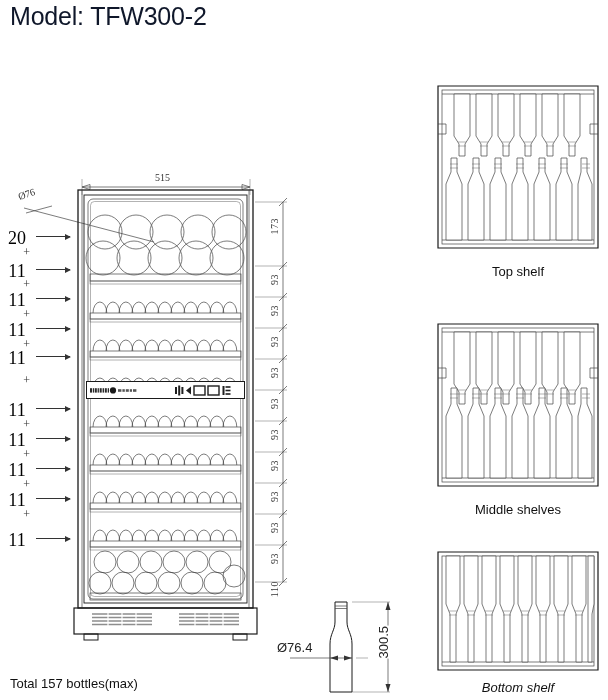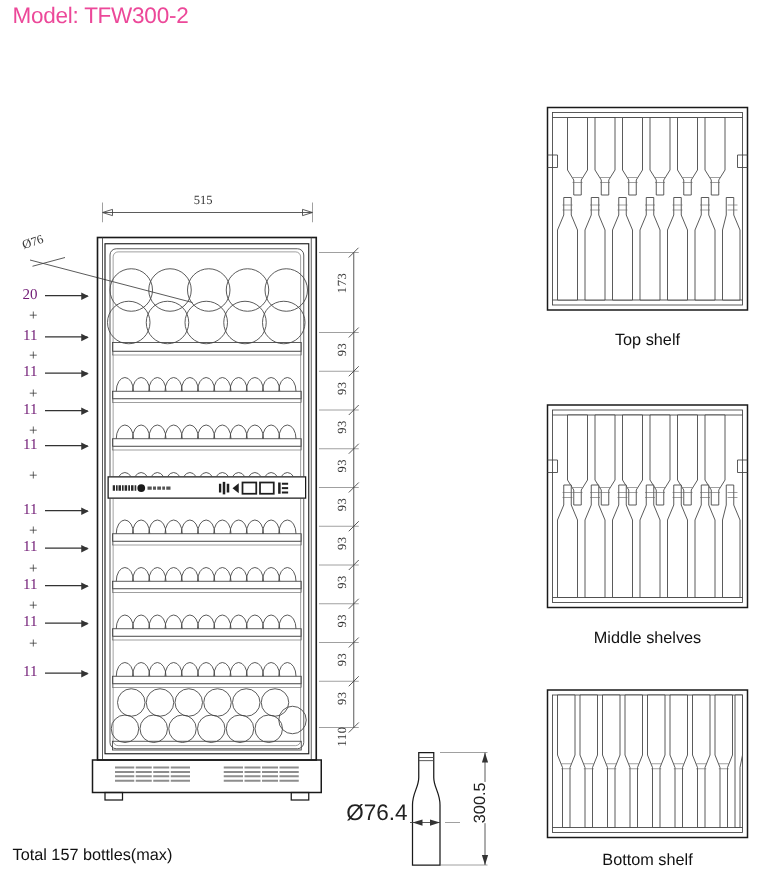--- a/index.html
+++ b/index.html
@@ -7,35 +7,35 @@
     width:608px;height:700px;background:#ffffff;
     font-family:"Liberation Sans", sans-serif;
     color:#000;overflow:hidden;position:relative;
   }
   #stage{position:relative;width:608px;height:700px;}
 
   .abs{position:absolute;}
 
   
   #title{
-    left:10px;top:2px;font-size:18px;font-weight:400;
-    letter-spacing:-0.2px;white-space:nowrap;color:#ec4899;
+    left:10px;top:2px;font-size:25px;font-weight:400;
+    letter-spacing:-0.2px;white-space:nowrap;color:#0f172a;
   }
 
   
   .dimtxt{font-size:10px;color:#333;font-family:"Liberation Serif",serif;}
   .dimtxt.vert{
     writing-mode:vertical-rl;transform:rotate(180deg);
     letter-spacing:0.5px;
   }
 
   
   .cntnum{
-    font-size:12px;font-family:"Liberation Serif",serif;color:#701a75;
-    text-align:right;width:26px;
+    font-size:18px;font-family:"Liberation Serif",serif;color:#000000;
+    text-align:center;width:26px;
   }
   .cntplus{
     font-size:12px;font-family:"Liberation Serif",serif;color:#333;
     text-align:right;width:26px;
   }
   .cntarrow{
     height:1px;background:#333;position:absolute;
   }
   .cntarrow:after{
     content:"";position:absolute;right:-1px;top:-2.5px;
@@ -103,21 +103,21 @@
   </div>
 
   <div class="abs" style="left:18px;top:192px;width:190px;height:60px;">
     <svg width="190" height="60" viewBox="0 0 190 60">
       <line class="thin" x1="6" y1="16" x2="136" y2="50"></line>
       <line class="thin" x1="8" y1="21" x2="34" y2="14"></line>
     </svg>
     <div class="abs" style="left:2px;top:-1px;font-size:10px;font-family:'Liberation Serif',serif;color:#333;transform:rotate(-18deg);transform-origin:left bottom;">Ø76</div>
   </div>
 
-  <div class="abs" style="left:80px;top:156px;width:172px;height:22px;text-align:center;">
+  <div class="abs" style="left:80px;top:173px;width:172px;height:22px;text-align:center;">
     <svg width="172" height="22" viewBox="0 0 172 22">
       <line class="thin" x1="2" y1="14" x2="170" y2="14"></line>
       <path class="thin" d="M2,14 L10,11.5 L10,16.5 Z" fill="#444"></path>
       <path class="thin" d="M170,14 L162,11.5 L162,16.5 Z" fill="#444"></path>
       <line class="hair" x1="2" y1="6" x2="2" y2="22"></line>
       <line class="hair" x1="170" y1="6" x2="170" y2="22"></line>
     </svg>
     <div class="abs dimtxt" style="left:72px;top:-1px;background:#fff;padding:0 3px;">515</div>
   </div>
 
@@ -417,21 +417,21 @@
       <path d="M80,62 L72,59.5 L72,64.5 Z" fill="#333"></path>
       <line class="thin" x1="18" y1="62" x2="58" y2="62"></line>
 
       <line class="thin" x1="116" y1="6" x2="116" y2="96"></line>
       <path d="M116,6 L113.5,14 L118.5,14 Z" fill="#333"></path>
       <path d="M116,96 L113.5,88 L118.5,88 Z" fill="#333"></path>
       <line class="hair" x1="80" y1="6" x2="118" y2="6"></line>
       <line class="hair" x1="80" y1="96" x2="118" y2="96"></line>
       <line class="hair" x1="84" y1="62" x2="96" y2="62"></line>
     </svg>
-    <div class="abs" style="left:3px;top:44px;font-size:18px;color:#222;background:#fff;padding:0 2px;">Ø76.4</div>
+    <div class="abs" style="left:3px;top:44px;font-size:13px;color:#222;background:#fff;padding:0 2px;">Ø76.4</div>
     <div class="abs" style="left:104px;top:30px;font-size:13px;color:#222;writing-mode:vertical-rl;transform:rotate(180deg);background:#fff;">300.5</div>
   </div>
 
   <div class="abs" style="left:432px;top:318px;width:172px;height:210px;">
     <svg width="172" height="180" viewBox="0 0 172 180">
       <path class="ln" fill="#ffffff" stroke-width="1.2" d="M6,6 L166,6 L166,168 L6,168 Z"></path>
       <rect class="thin" x="10" y="10" width="152" height="154" fill="none"></rect>
       <path class="thin" d="M6,50 L14,50 L14,60 L6,60" fill="#fff"></path>
       <path class="thin" d="M166,50 L158,50 L158,60 L166,60" fill="#fff"></path>
       <line class="thin" x1="10" y1="14" x2="162" y2="14"></line>
@@ -582,18 +582,18 @@
         <line x1="89" y1="63" x2="97" y2="63"></line>
           <line x1="89" y1="67" x2="97" y2="67"></line>
         <line x1="107" y1="63" x2="115" y2="63"></line>
           <line x1="107" y1="67" x2="115" y2="67"></line>
         <line x1="125" y1="63" x2="133" y2="63"></line>
           <line x1="125" y1="67" x2="133" y2="67"></line>
         <line x1="143" y1="63" x2="151" y2="63"></line>
           <line x1="143" y1="67" x2="151" y2="67"></line>
       </g>
     </svg>
-    <div class="abs caption" style="left:0;top:132px;width:172px;">Bottom shelf</div>
+    <div class="abs caption" style="left:0;top:132px;width:172px;font-style:italic;">Bottom shelf</div>
   </div>
 
   <div class="abs" id="total">Total 157 bottles(max)</div>
 
 </div>
 
 </body></html>

